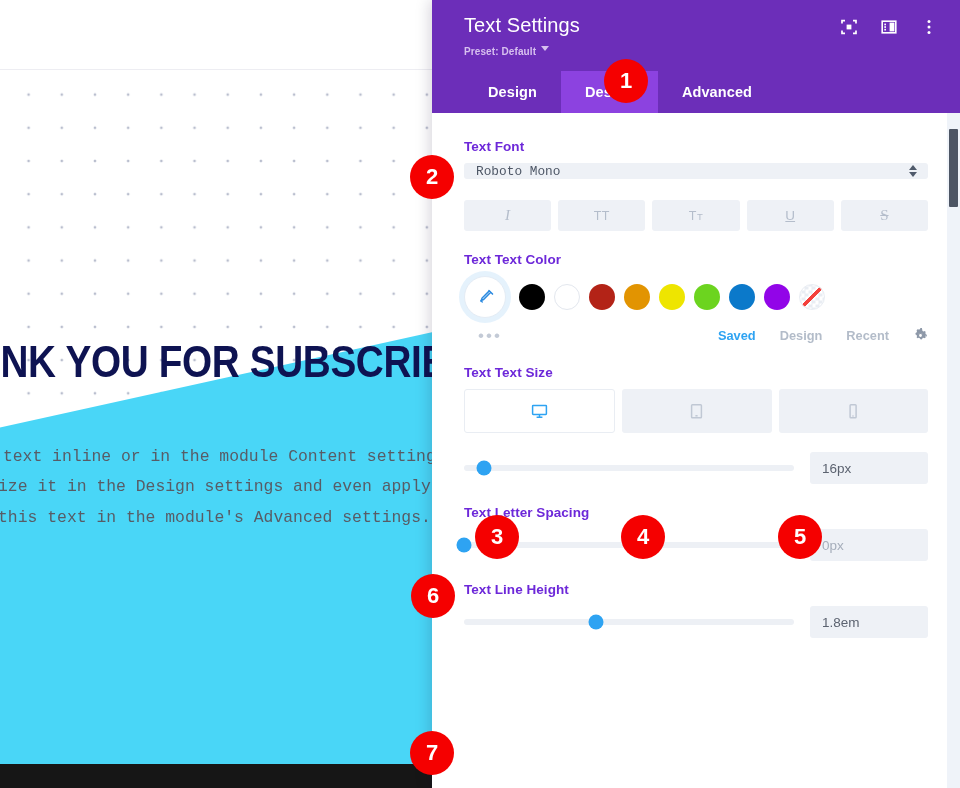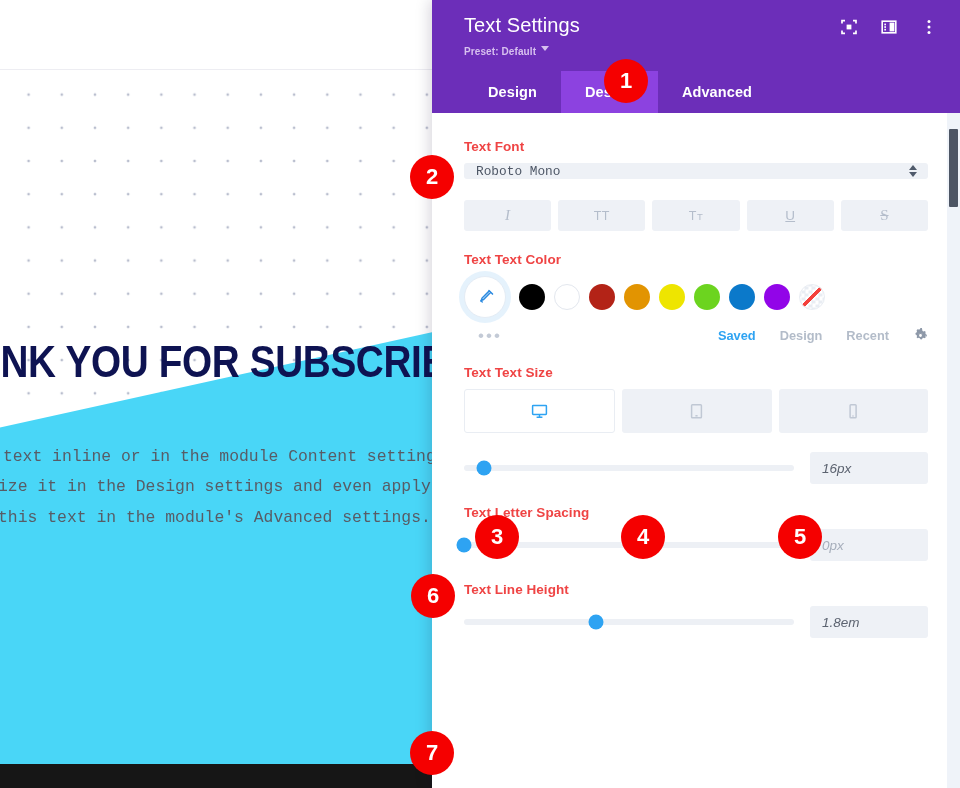--- a/index.html
+++ b/index.html
@@ -127,21 +127,21 @@
   .panel-body {
     flex: 1 1 auto;
     position: relative;
     overflow: hidden;
     background: #fff;
     padding: 26px 32px 0 32px;
   }
 
   .field { margin-bottom: 21px; }
   .field-label {
-    font-size: 13.5px; font-weight: 700; color: #ef4444;
+    font-size: 13.5px; font-weight: 700; color: #6d28d9;
     margin-bottom: 9px; letter-spacing: .05px;
   }
   .select-box {
     position: relative;
     height: 16px;
     background: #eef1f6;
     border-radius: 3px;
     display: flex; align-items: center;
     padding: 0 30px 0 12px;
     color: #5c6370;
@@ -217,21 +217,21 @@
     flex: 1 1 0; height: 44px;
     background: #eef1f6;
     border-radius: 3px;
     display: flex; align-items: center; justify-content: center;
     color: #c0c8d4;
   }
   .device-tab.active { background: #ffffff; border: 1px solid #e9edf3; color: #2ea3f2; }
   .device-tab svg { display:block; }
 
   
-  .slider-row { display: flex; align-items: center; gap: 16px; font-style: italic; }
+  .slider-row { display: flex; align-items: center; gap: 16px; }
   .slider {
     position: relative; flex: 1 1 auto; height: 6px;
     background: #edf0f5; border-radius: 3px;
   }
   .slider-knob {
     position: absolute; top: 50%;
     width: 15px; height: 15px; border-radius: 50%;
     background: #2ea3f2;
     transform: translate(-50%, -50%);
   }

